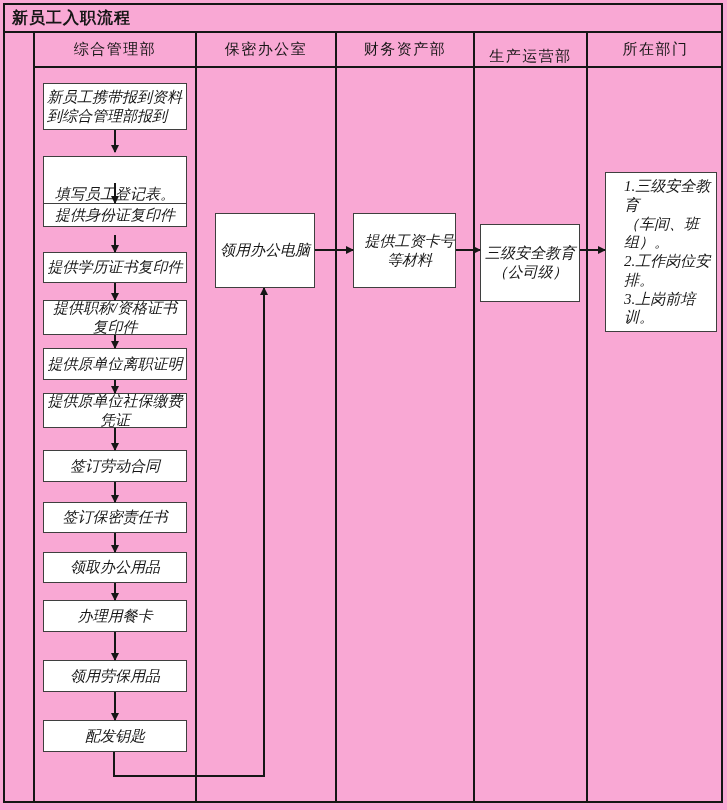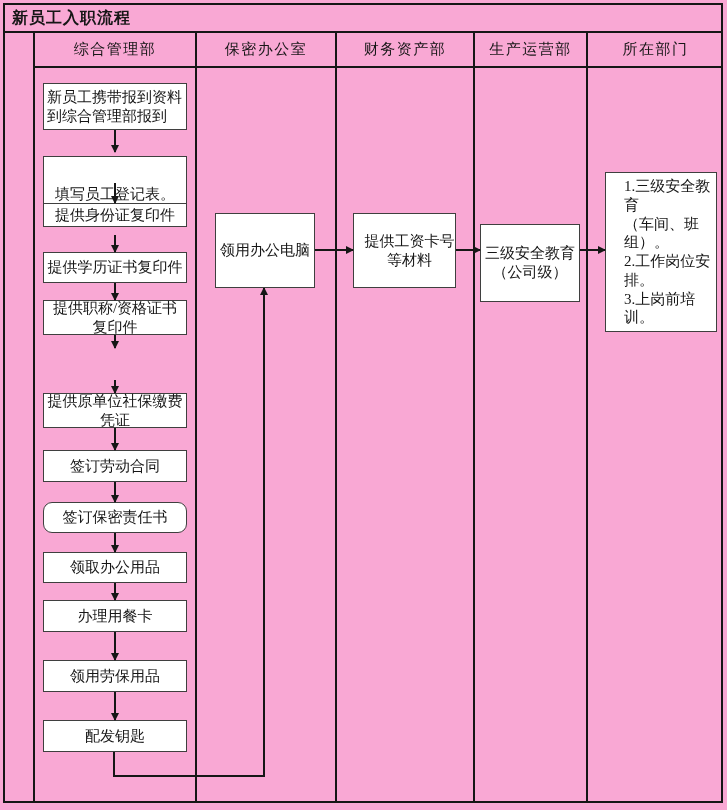--- a/index.html
+++ b/index.html
@@ -29,20 +29,21 @@
     top: 33px; height: 33px;
     display: flex; align-items: center; justify-content: center;
     font-size: 15px; letter-spacing: 1.5px;
   }
   .box {
     border: 1.5px solid #3f3f3f;
     background: #ffffff;
     display: flex; align-items: center; justify-content: center;
     font-size: 15px; line-height: 1.25;
     text-align: center;
+    font-style: italic;
   }
   .box span { white-space: pre-line; display: block; width: 100%; }
   .box.lane1 { left: 43px; width: 144px; }
   .box.ta-left { text-align: left; padding: 1px 3px; }
   .arrow-down { width: 0; border-left: 2px solid #161616; left: 114px; }
   .arrow-down::after {
     content: ""; position: absolute; bottom: -1px; left: -5.5px;
     border-left: 4.5px solid transparent; border-right: 4.5px solid transparent;
     border-top: 8px solid #161616;
   }
@@ -80,21 +81,21 @@
 
   <div class="abs hcell" style="left:35px;  width:160px;">
     <span>综合管理部</span>
   </div>
   <div class="abs hcell" style="left:197px; width:138px;">
     <span>保密办公室</span>
   </div>
   <div class="abs hcell" style="left:337px; width:136px;">
     <span>财务资产部</span>
   </div>
-  <div class="abs hcell" style="left:475px; width:111px;">
+  <div class="abs hcell" style="left:475px; width:111px;align-items:flex-end;">
     <span>生产运营部</span>
   </div>
   <div class="abs hcell" style="left:588px; width:135px;">
     <span>所在部门</span>
   </div>
   <div class="abs hline" style="left:33px; top:66px; width:690px;"></div>
 
   <div class="abs box lane1 ta-left" style="top:83px;  height:47px;">
     <span>新员工携带报到资料
 到综合管理部报到</span>
@@ -105,28 +106,31 @@
   <div class="abs box lane1" style="top:203px; height:24px;">
     <span>提供身份证复印件</span>
   </div>
   <div class="abs box lane1" style="top:252px; height:31px;">
     <span>提供学历证书复印件</span>
   </div>
   <div class="abs box lane1" style="top:300px; height:35px;">
     <span>提供职称/资格证书
 复印件</span>
   </div>
+  <div class="abs box lane1" style="top:348px; height:32px;">
+    <span>提供原单位离职证明</span>
+  </div>
   <div class="abs box lane1" style="top:393px; height:35px;">
     <span>提供原单位社保缴费
 凭证</span>
   </div>
   <div class="abs box lane1" style="top:450px; height:32px;">
     <span>签订劳动合同</span>
   </div>
-  <div class="abs box lane1" style="top:502px; height:31px;border-radius:9px;">
+  <div class="abs box lane1" style="top:502px; height:31px;">
     <span>签订保密责任书</span>
   </div>
   <div class="abs box lane1" style="top:552px; height:31px;">
     <span>领取办公用品</span>
   </div>
   <div class="abs box lane1" style="top:660px; height:32px;">
     <span>领用劳保用品</span>
   </div>
   <div class="abs box lane1" style="top:600px; height:32px;">
     <span>办理用餐卡</span>

